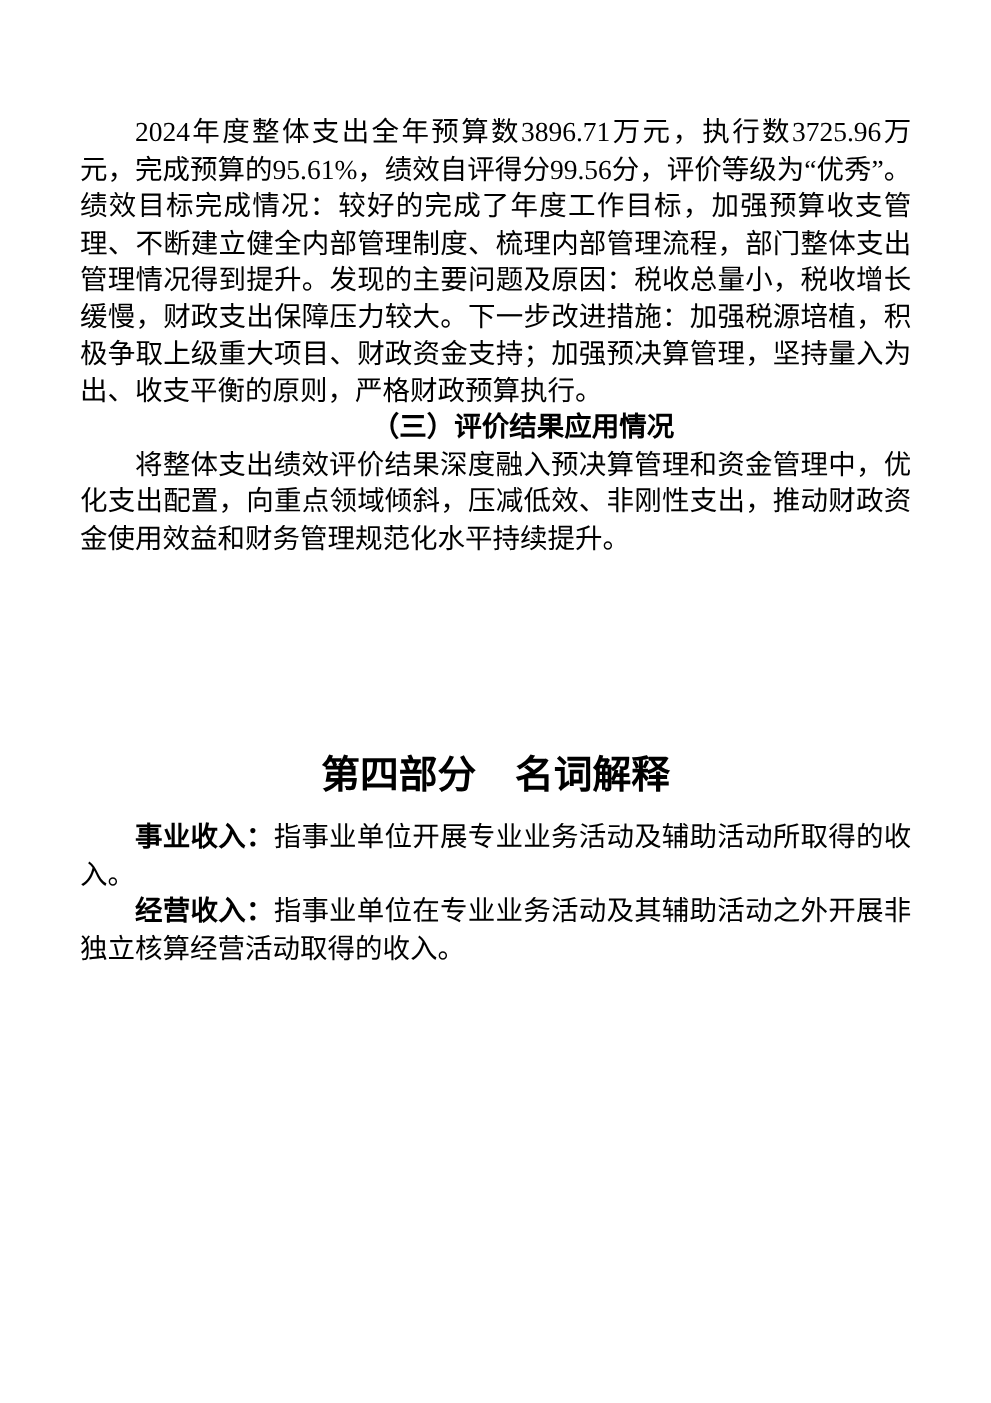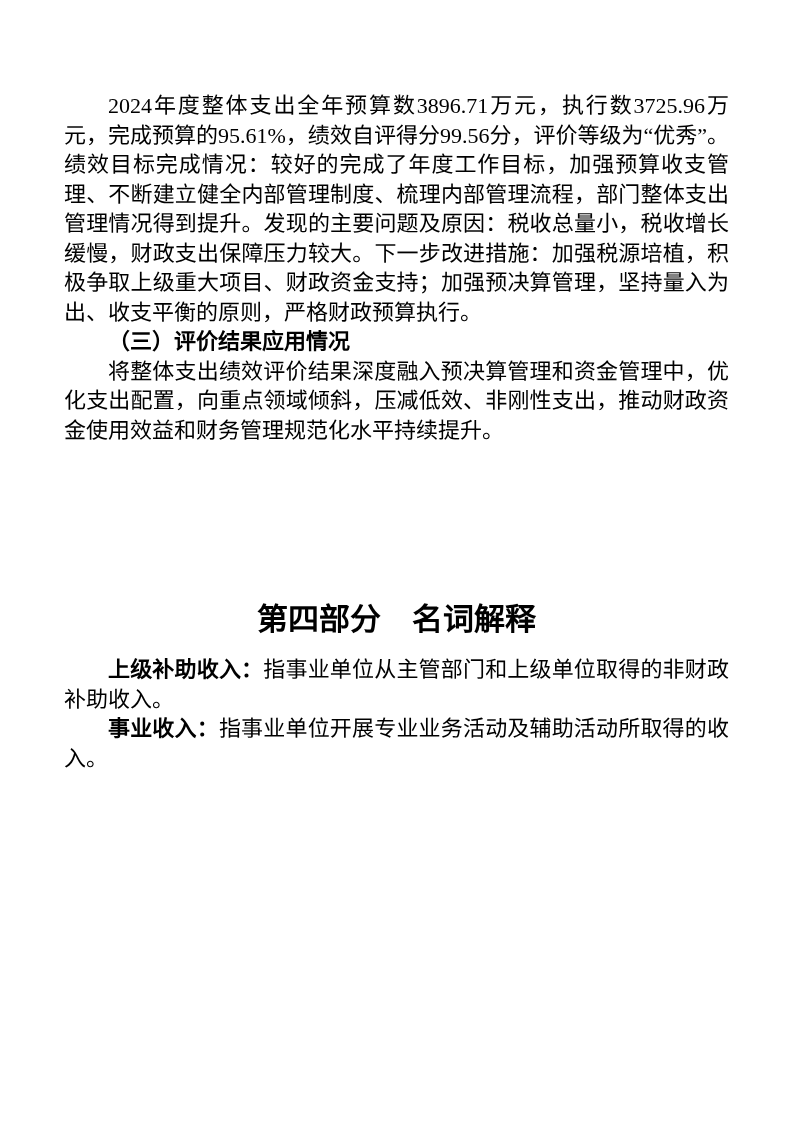--- a/index.html
+++ b/index.html
@@ -28,21 +28,21 @@
   }
   .hei {
     font-family: "Liberation Sans", "DejaVu Sans", sans-serif;
     font-weight: bold;
   }
   .section-heading {
     margin: 0;
     font-size: 22px;
     line-height: 29.5px;
     text-indent: 2em;
-    text-align: left;
+    text-align: center;
   }
   .part-title {
     margin: 152px 0 13px 0;
     font-size: 31px;
     line-height: 45px;
     text-align: center;
     text-indent: 0;
     white-space: pre-wrap;
   }
 </style>
@@ -54,21 +54,21 @@
 
     <p class="para">2024年度整体支出全年预算数3896.71万元，执行数3725.96万元，完成预算的95.61%，绩效自评得分99.56分，评价等级为“优秀”。绩效目标完成情况：较好的完成了年度工作目标，加强预算收支管理、不断建立健全内部管理制度、梳理内部管理流程，部门整体支出管理情况得到提升。发现的主要问题及原因：税收总量小，税收增长缓慢，财政支出保障压力较大。下一步改进措施：加强税源培植，积极争取上级重大项目、财政资金支持；加强预决算管理，坚持量入为出、收支平衡的原则，严格财政预算执行。</p>
 
     <p class="section-heading hei">（三）评价结果应用情况</p>
 
     <p class="para">将整体支出绩效评价结果深度融入预决算管理和资金管理中，优化支出配置，向重点领域倾斜，压减低效、非刚性支出，推动财政资金使用效益和财务管理规范化水平持续提升。</p>
 
     <h1 class="part-title hei">第四部分　名词解释</h1>
 
 
-    <p class="para"><span class="hei">上级补助收入：</span><span>指事业单位从主管部门和上级单位取得的非财政补助收入。</span></p>
 
     <p class="para"><span class="hei">事业收入：</span><span>指事业单位开展专业业务活动及辅助活动所取得的收入。</span></p>
 
+    <p class="para"><span class="hei">经营收入：</span><span>指事业单位在专业业务活动及其辅助活动之外开展非独立核算经营活动取得的收入。</span></p>
 
 
 
   </div>
 </div>
 
 </body></html>

